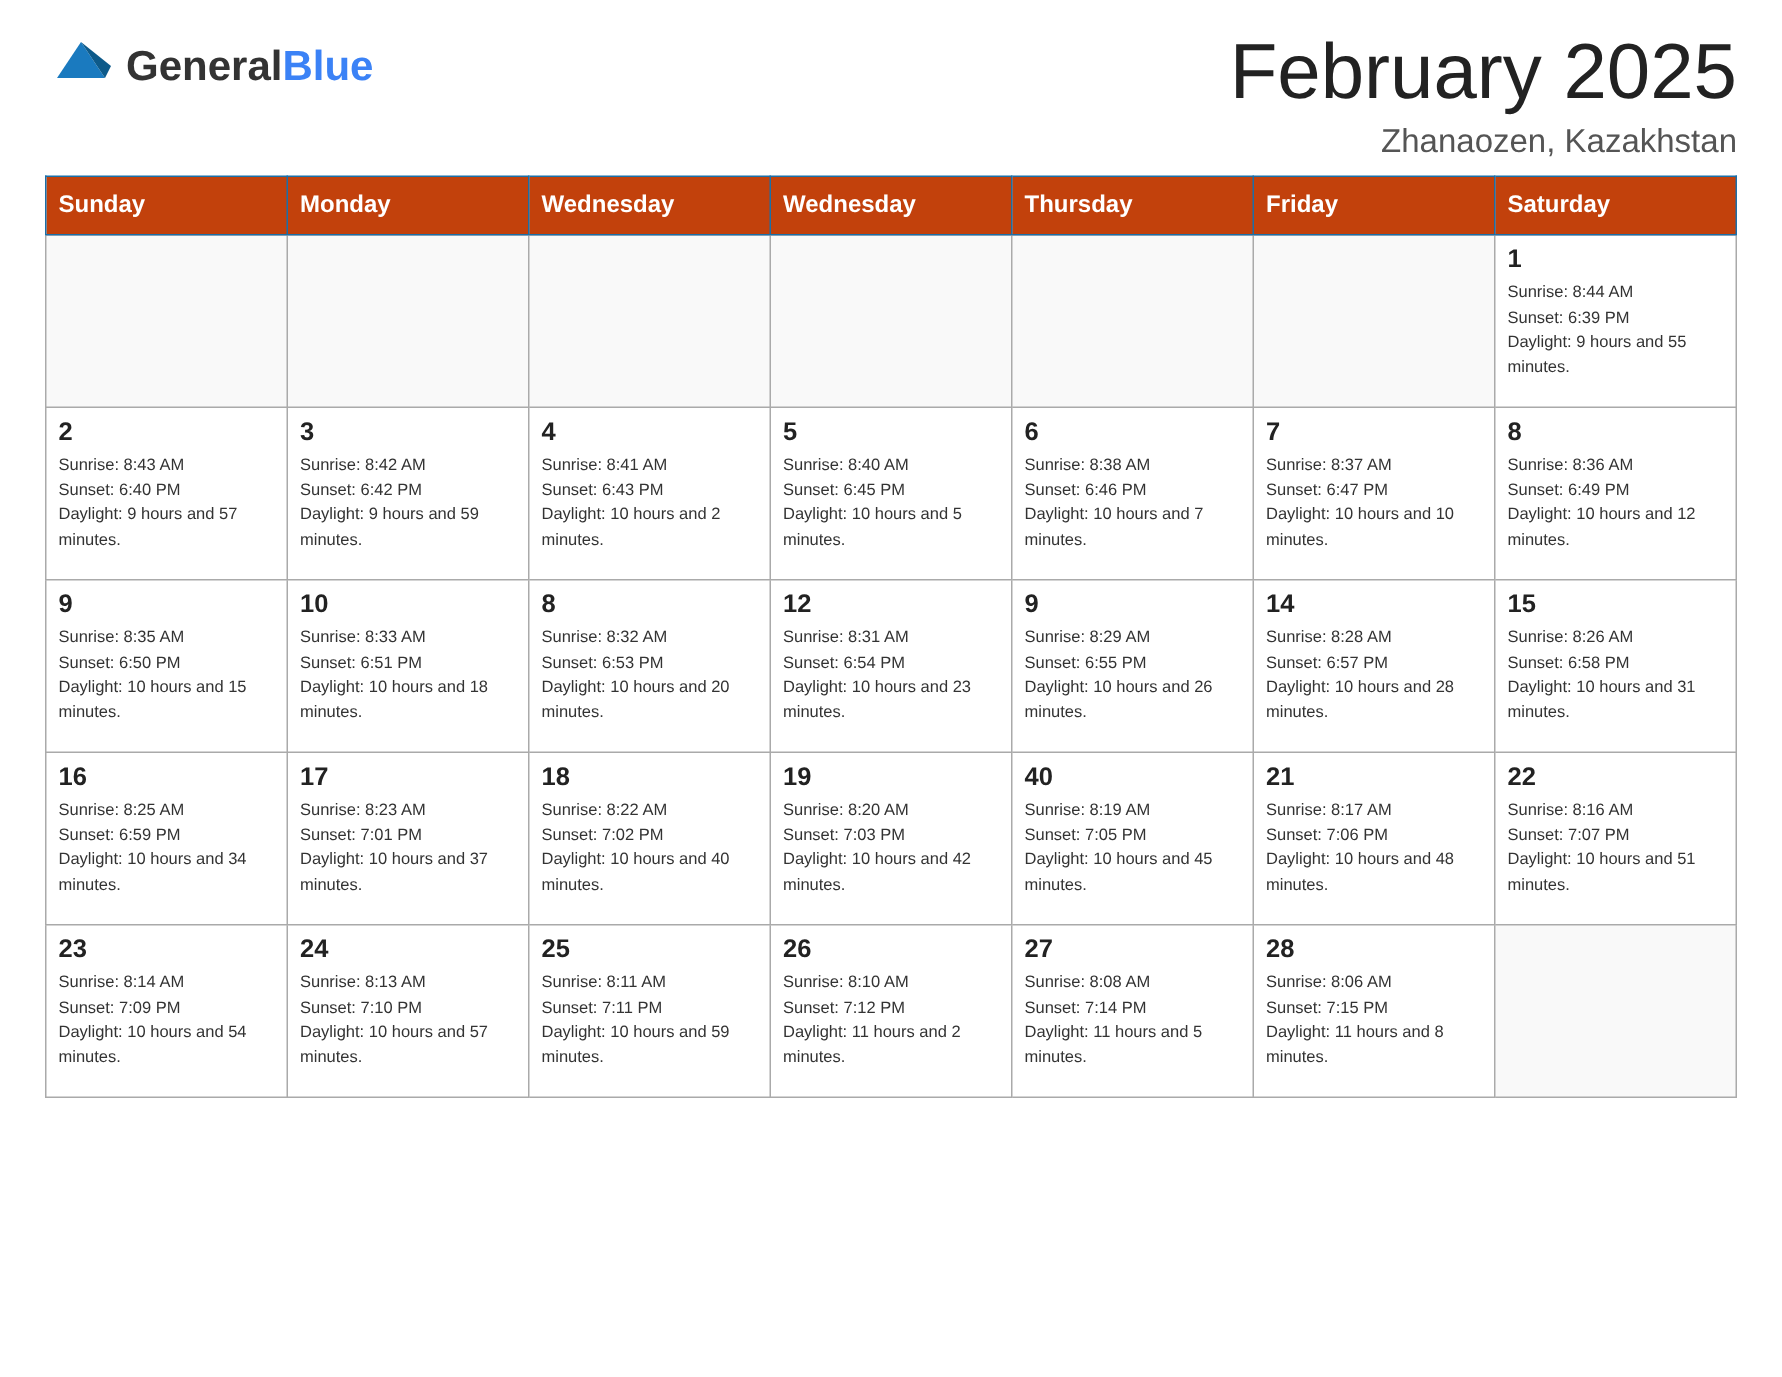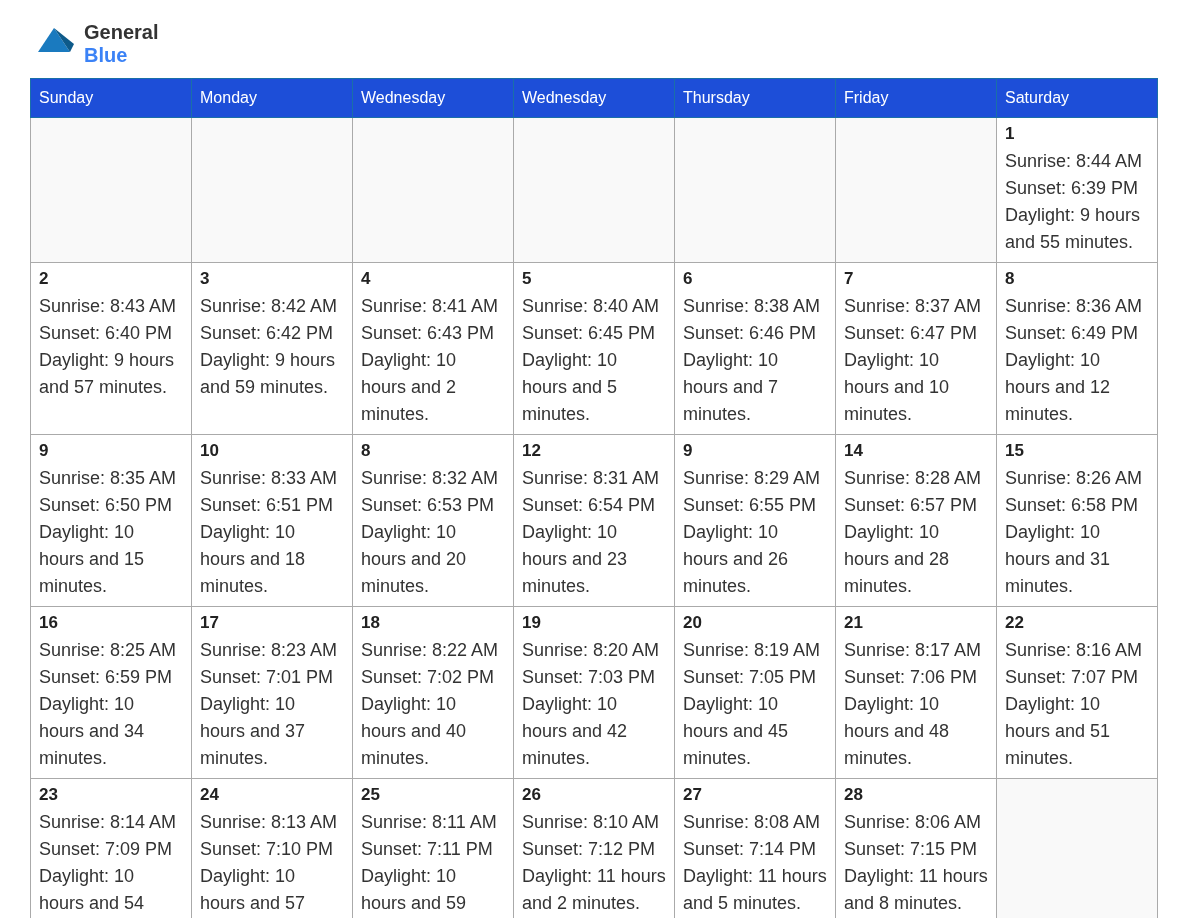--- a/index.html
+++ b/index.html
@@ -29,25 +29,25 @@
       font-size: 22px;
       color: #555;
       margin-top: 4px;
     }
     .calendar {
       width: 100%;
       border-collapse: collapse;
       margin-top: 10px;
     }
     .calendar thead tr th {
-      background-color: #1d4ed8;
+      background-color: #c2410c;
       color: #fff;
       padding: 10px 8px;
       font-size: 16px;
-      font-weight: normal;
+      font-weight: bold;
       text-align: left;
       border: 1px solid #1a6fa8;
     }
     .calendar tbody tr td {
       vertical-align: top;
       border: 1px solid #aaa;
       padding: 6px 8px;
       width: 14.28%;
       min-height: 110px;
       height: 115px;
@@ -59,57 +59,61 @@
       background: #f9f9f9;
     }
     .day-number {
       font-size: 17px;
       font-weight: bold;
       color: #222;
       display: block;
       margin-bottom: 4px;
     }
     .day-info {
-      font-size: 18px;
+      font-size: 11px;
       color: #333;
       line-height: 1.5;
     }
     .logo-wrapper {
       display: flex;
       align-items: center;
       gap: 6px;
     }
     .logo-svg {
       width: 48px;
       height: 48px;
     }
     .logo-text-block {
       display: flex;
-      flex-direction: column;
+      flex-direction: row;
       font-weight: bold;
-      font-size: 20px;
+      font-size: 28px;
       line-height: 1.15;
     }
     .logo-general-part { color: #333; }
     .logo-blue-part { color: #3b82f6; }
   </style>
 </head>
 <body>
 
 <div class="header">
   <div class="logo-wrapper">
     <svg class="logo-svg" viewBox="0 0 60 60" xmlns="http://www.w3.org/2000/svg">
       <polygon points="10,40 30,10 50,40" fill="#1a7abf"></polygon>
       <polygon points="30,10 50,40 55,30" fill="#0d5a8a"></polygon>
     </svg>
     <div class="logo-text-block">
       <span class="logo-general-part">General</span>
       <span class="logo-blue-part">Blue</span>
     </div>
   </div>
+  <div class="title-block">
+    <div class="month-title">February 2025</div>
+    <div class="location">Zhanaozen, Kazakhstan</div>
+  </div>
 </div>
 
 <table class="calendar">
   <thead>
     <tr>
       <th>Sunday</th>
       <th>Monday</th>
       <th>Wednesday</th>
       <th>Wednesday</th>
       <th>Thursday</th>
@@ -201,21 +205,21 @@
         </td>
         <td>
           <span class="day-number">18</span>
           <div class="day-info">Sunrise: 8:22 AM<br>Sunset: 7:02 PM<br>Daylight: 10 hours and 40 minutes.</div>
         </td>
         <td>
           <span class="day-number">19</span>
           <div class="day-info">Sunrise: 8:20 AM<br>Sunset: 7:03 PM<br>Daylight: 10 hours and 42 minutes.</div>
         </td>
         <td>
-          <span class="day-number">20</span>
+          <span class="day-number">40</span>
           <div class="day-info">Sunrise: 8:19 AM<br>Sunset: 7:05 PM<br>Daylight: 10 hours and 45 minutes.</div>
         </td>
         <td>
           <span class="day-number">21</span>
           <div class="day-info">Sunrise: 8:17 AM<br>Sunset: 7:06 PM<br>Daylight: 10 hours and 48 minutes.</div>
         </td>
         <td>
           <span class="day-number">22</span>
           <div class="day-info">Sunrise: 8:16 AM<br>Sunset: 7:07 PM<br>Daylight: 10 hours and 51 minutes.</div>
         </td>

